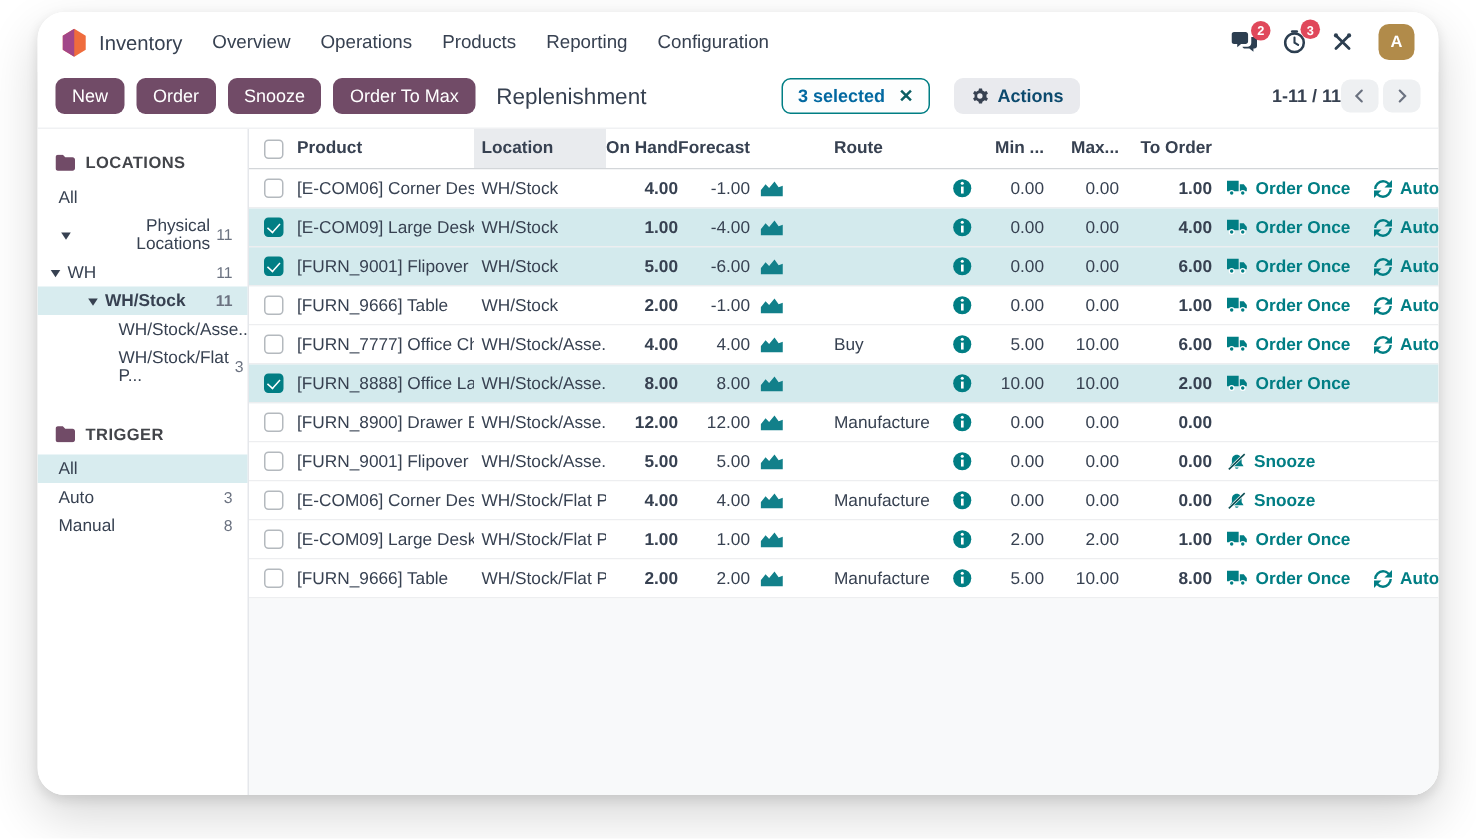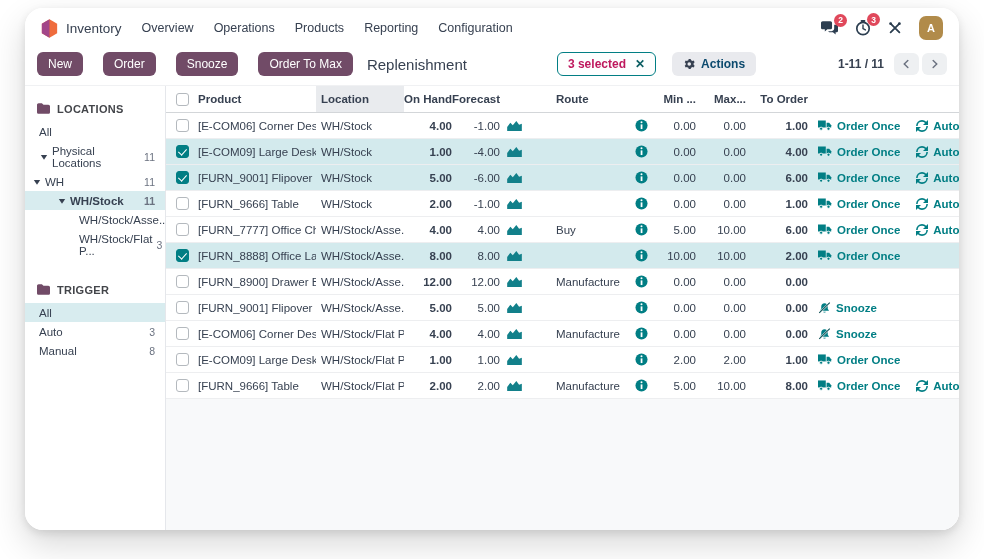--- a/index.html
+++ b/index.html
@@ -37,29 +37,29 @@
   .btn-primary {
     background: #714B67; color: #fff; border: none; border-radius: 6px;
     font-size: 12px; font-weight: 500; padding: 5px 11px; cursor: pointer;
     font-family: "Liberation Sans", sans-serif;
   }
   .cp-title { font-size: 15px; color: #374151; margin-left: 8px; font-weight: 400; }
   .selected-badge {
     display: flex; align-items: center; gap: 9px; margin-left: 84px;
     border: 1px solid #017e84; background: #fdfefe; border-radius: 6px; padding: 4px 10px;
   }
-  .selected-badge .txt { color: #be185d; font-size: 12px; font-weight: 700; }
+  .selected-badge .txt { color: #0369a1; font-size: 12px; font-weight: 700; }
   .selected-badge .x { color: #0b5e63; font-size: 12px; font-weight: 700; cursor: pointer; line-height: 1; }
   .actions-btn {
     display: flex; align-items: center; gap: 6px; margin-left: 10px;
     background: #e9eaee; border: none; border-radius: 6px; padding: 5px 11px;
     font-size: 12px; color: #0c4a6e; font-weight: 600; cursor: pointer;
     font-family: "Liberation Sans", sans-serif;
   }
-  .pager { margin-left: auto; display: flex; align-items: center; gap: 10px; }
+  .pager { margin-left: auto; display: flex; align-items: center; }
   .pager-text { font-size: 12px; color: #374151; font-weight: 600; }
   .pager-btns { display: flex; gap: 3px; }
   .pager-btn {
     width: 25px; height: 22px; border-radius: 6px; background: #eef0f2; border: none;
     display: flex; align-items: center; justify-content: center; cursor: pointer;
   }
   
   .content { flex: 1; display: flex; min-height: 0; border-top: 1px solid #f0f1f3; }
   .sidebar { width: 141px; flex-shrink: 0; border-right: 1px solid #e5e7eb; background: #fff; padding-top: 13px; }
   .side-section { margin-bottom: 20px; }
@@ -160,21 +160,21 @@
           <path stroke="#2c3e50" stroke-width="2.1" stroke-linecap="round" d="M3 3l10 10M13 3L3 13"></path>
           <circle cx="3" cy="3" r="1.6" fill="#2c3e50"></circle>
           <circle cx="13" cy="3" r="1.6" fill="#2c3e50"></circle>
         </svg>
       </div>
       <div class="avatar">A</div>
     </div>
   </div>
 
   <div class="control-panel">
-    <div style="display:flex;gap:20px;">
+    <div style="display:flex;gap:8px;">
         <button class="btn-primary">New</button>
         <button class="btn-primary">Order</button>
         <button class="btn-primary">Snooze</button>
         <button class="btn-primary">Order To Max</button>
       </div>
     <span class="cp-title">Replenishment</span>
     <div class="selected-badge">
       <span class="txt">3 selected</span>
       <span class="x">✕</span>
     </div>
@@ -212,21 +212,21 @@
             <svg width="13" height="11" viewBox="0 0 16 13">
                 <path fill="#714B67" d="M0 2C0 .9.9 0 2 0h4l2 2h6c1.1 0 2 .9 2 2v7c0 1.1-.9 2-2 2H2c-1.1 0-2-.9-2-2V2z"></path>
               </svg>
           </span>
           <span>LOCATIONS</span>
         </div>
         <div>
             <div class="side-item" style="padding-left: 14px;">
               <span>All</span>
             </div>
-            <div class="side-item" style="padding-left: 14px;">
+            <div class="side-item" style="padding-left: 14px; text-align: right;">
               <span class="caret">
                 <svg width="8" height="8" viewBox="0 0 10 10">
                   <path d="M1 2.5h8L5 8.5z" fill="#374151"></path>
                 </svg>
               </span>
               <span>Physical Locations</span>
               <span class="count">11</span>
             </div>
             <div class="side-item" style="padding-left: 7px;">
               <span class="caret">

